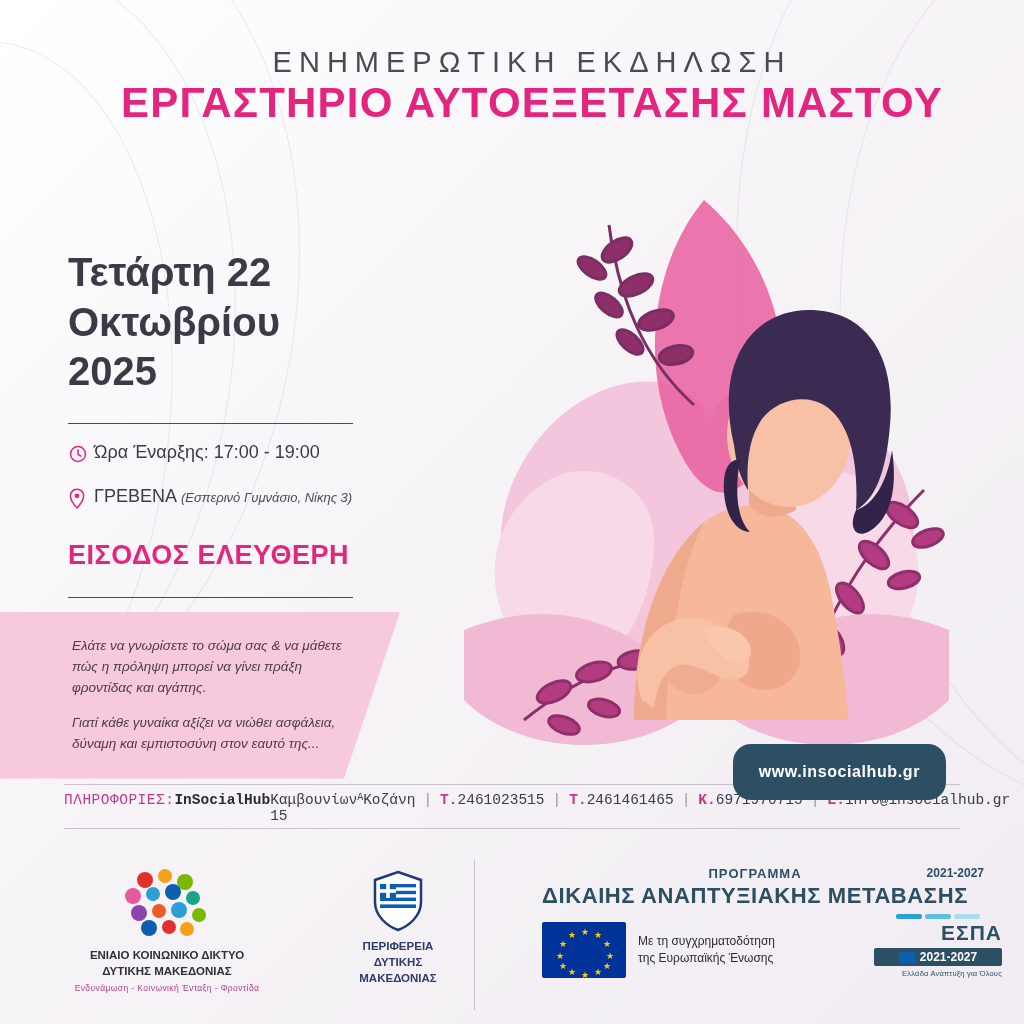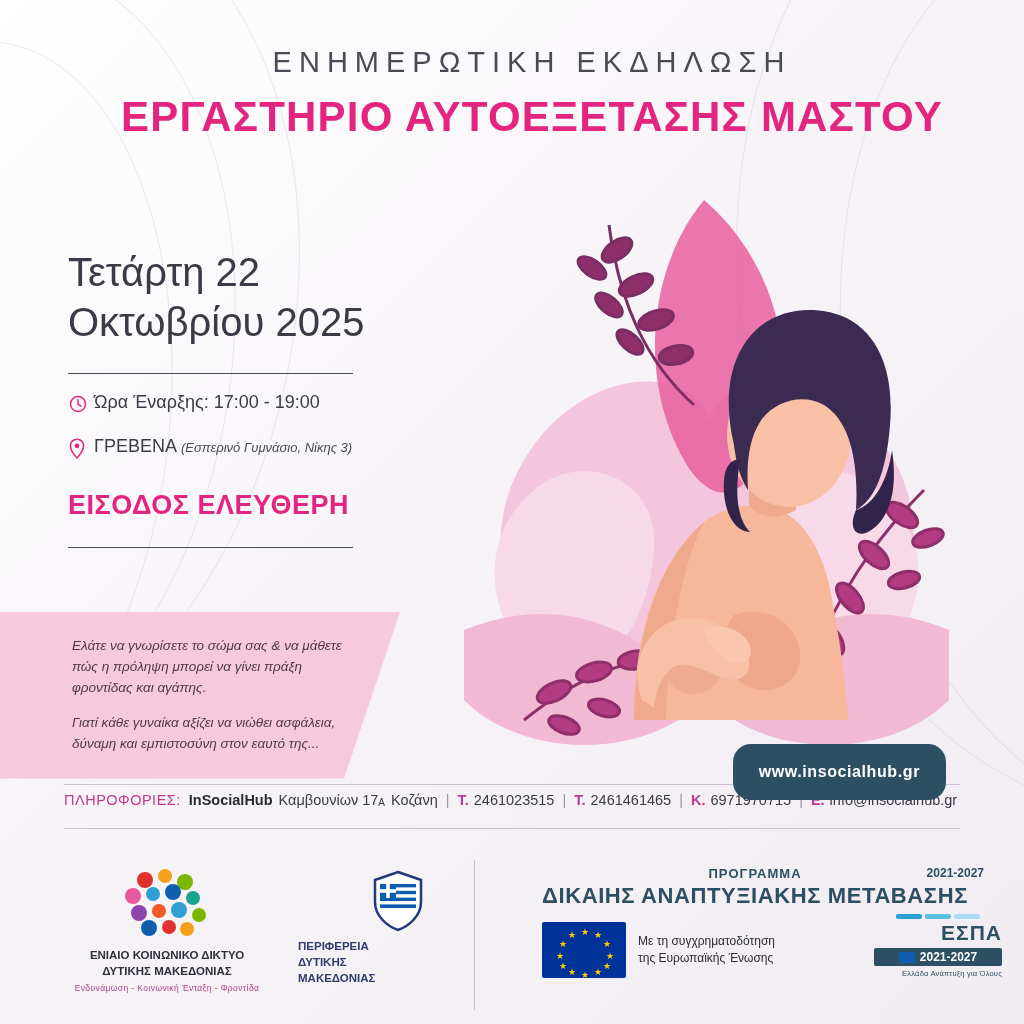--- a/index.html
+++ b/index.html
@@ -26,29 +26,28 @@
   .sw3 { width: 420px; height: 760px; left: -250px; top: 40px; transform: rotate(6deg); }
   .sw4 { width: 700px; height: 1000px; right: -420px; top: -180px; transform: rotate(-12deg); }
   .sw5 { width: 560px; height: 900px; right: -380px; top: -80px; transform: rotate(-8deg); }
 
   
   .header { position: absolute; top: 46px; left: 0; width: 100%; text-align: center; z-index: 5; padding-left: 40px; }
   .kicker {
     font-size: 29px; letter-spacing: 7px; color: #4a4a55; font-weight: 400;
   }
   .maintitle {
-    margin-top: 14px;
     font-size: 42px; font-weight: bold; letter-spacing: 1.2px;
     color: #e3257f;
   }
 
   
   .left { position: absolute; left: 68px; top: 248px; width: 300px; z-index: 6; }
   .date {
-    font-size: 40px; color: #3b3b47; line-height: 1.24; font-weight: 400;
+    font-size: 40px; color: #3b3b47; line-height: 1.24; font-weight: 700;
   }
   .rule { height: 1px; background: #4a4a55; margin: 26px 0 0 0; width: 285px; }
   .rule.short { width: 285px; }
 
   .infoline { display: flex; align-items: flex-start; margin-top: 18px; }
   .infoline .ico { width: 26px; flex: 0 0 26px; margin-top: 2px; }
   .infoline .txt { font-size: 18px; color: #3b3b47; }
   .infoline .txt .small { font-size: 13px; font-style: italic; color: #4a4a55; }
 
   .free {
@@ -77,36 +76,36 @@
     border-radius: 18px; padding: 19px 26px;
     font-size: 16px; font-weight: bold; letter-spacing: .6px;
     z-index: 7;
   }
 
   
   .hr-full { position: absolute; left: 64px; top: 784px; width: 896px; height: 1px; background: #c9c0cf; }
   .hr-full2 { position: absolute; left: 64px; top: 828px; width: 896px; height: 1px; background: #c9c0cf; }
   .inforow {
     position: absolute; left: 64px; top: 792px; width: 900px;
-    display: flex; align-items: flex-end; flex-wrap: nowrap;
-    font-size: 14.5px; color: #3b3b47;
+    display: flex; align-items: flex-start; flex-wrap: nowrap;
+    font-size: 14.5px; color: #3b3b47; font-family: Liberation Mono, monospace;
   }
   .inforow .lbl { color: #c0398f; letter-spacing: .5px; }
   .inforow .brand { font-weight: bold; color: #2b2b33; }
   .inforow .sep { color: #9a93a3; margin: 0 8px; }
   .inforow .key { font-weight: bold; color: #c0398f; }
   .sup { font-size: 10px; vertical-align: super; }
 
   
   .footer { position: absolute; left: 0; top: 852px; width: 100%; height: 172px; z-index: 6; }
   .logo-social { position: absolute; left: 62px; top: 14px; width: 210px; text-align: center; }
   .logo-social .cap { margin-top: 8px; font-size: 11.5px; font-weight: bold; color: #2f2f3a; line-height: 1.35; }
   .logo-social .sub { margin-top: 4px; font-size: 8.5px; color: #b4418f; letter-spacing: .4px; }
 
-  .logo-region { position: absolute; left: 298px; top: 18px; width: 200px; text-align: left; }
+  .logo-region { position: absolute; left: 298px; top: 18px; width: 200px; text-align: center; }
   .logo-region .cap { margin-top: 6px; font-size: 11.5px; font-weight: bold; color: #2f3a6e; line-height: 1.4; }
 
   .vdiv { position: absolute; left: 474px; top: 8px; width: 1px; height: 150px; background: #c9c0cf; }
 
   .prog { position: absolute; left: 520px; top: 14px; width: 470px; }
   .prog .p1 { font-size: 13px; font-weight: bold; color: #2c4f63; letter-spacing: 1px; text-align: center; }
   .prog .p2 { font-size: 22px; font-weight: bold; color: #2c4f63; letter-spacing: .6px; text-align: center; margin-top: 2px; }
   .prog .years { position: absolute; right: 6px; top: 0; font-size: 12px; font-weight: bold; color: #2c4f63; }
 
   .eu { position: absolute; left: 542px; top: 70px; display: flex; align-items: center; }
@@ -250,21 +249,21 @@
   </div>
 
   <div class="urlpill">www.insocialhub.gr</div>
 
   <div class="hr-full"></div>
   <div class="inforow">
     <span class="lbl">ΠΛΗΡΟΦΟΡΙΕΣ:</span>
     <span style="width:8px"></span>
     <span class="brand">InSocialHub</span>
     <span style="width:6px"></span>
-    <span>Καμβουνίων 17</span>
+    <span>Καμβουνίων 15</span>
       <span class="sup">Α</span>
     <span style="width:6px"></span>
     <span>Κοζάνη</span>
     <span class="sep">|</span>
     <span class="key">Τ.</span>
     <span style="width:5px"></span>
     <span>2461023515</span>
     <span class="sep">|</span>
     <span class="key">Τ.</span>
     <span style="width:5px"></span>

